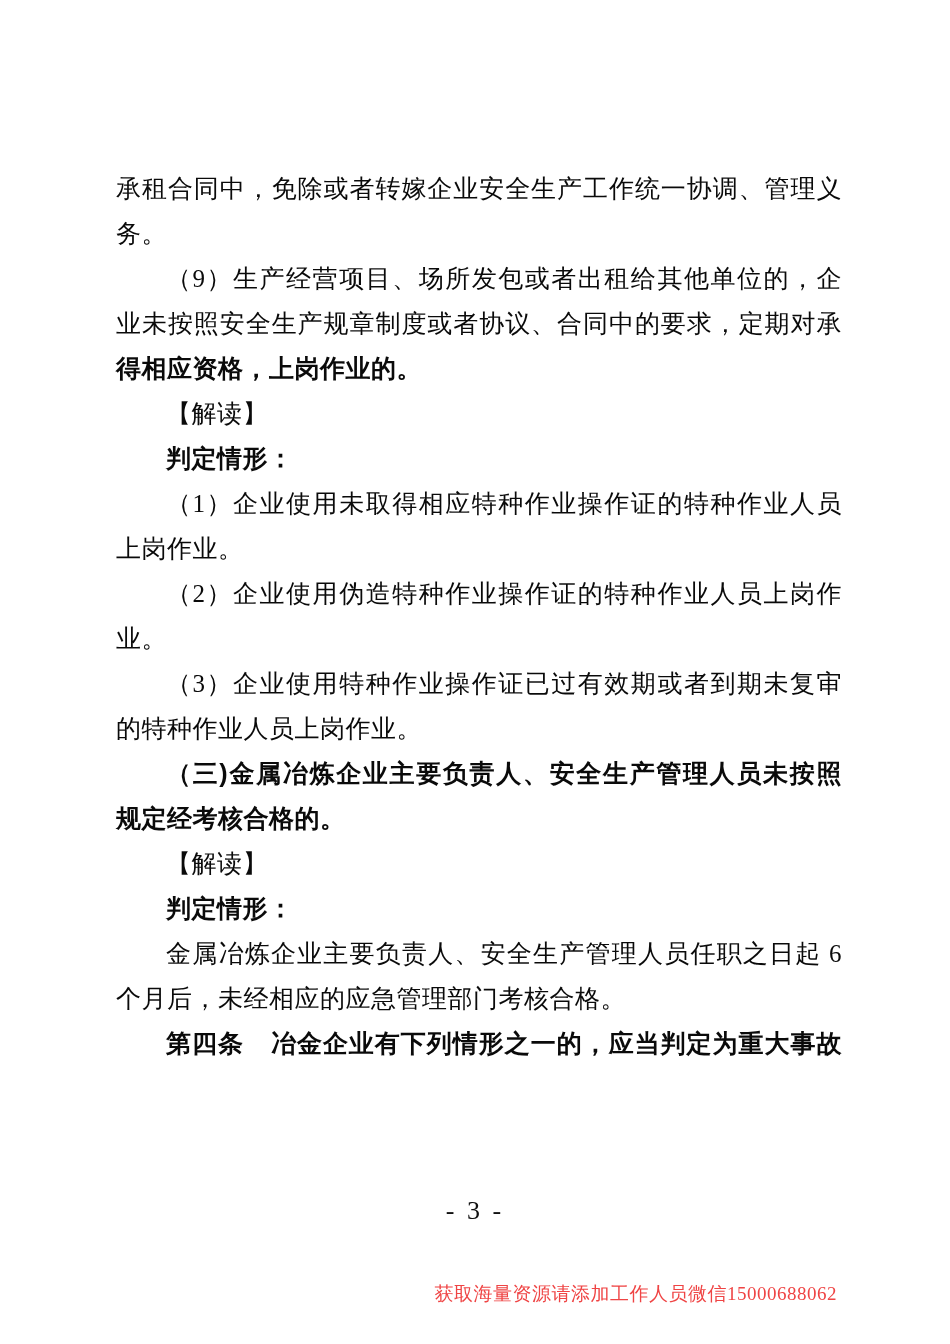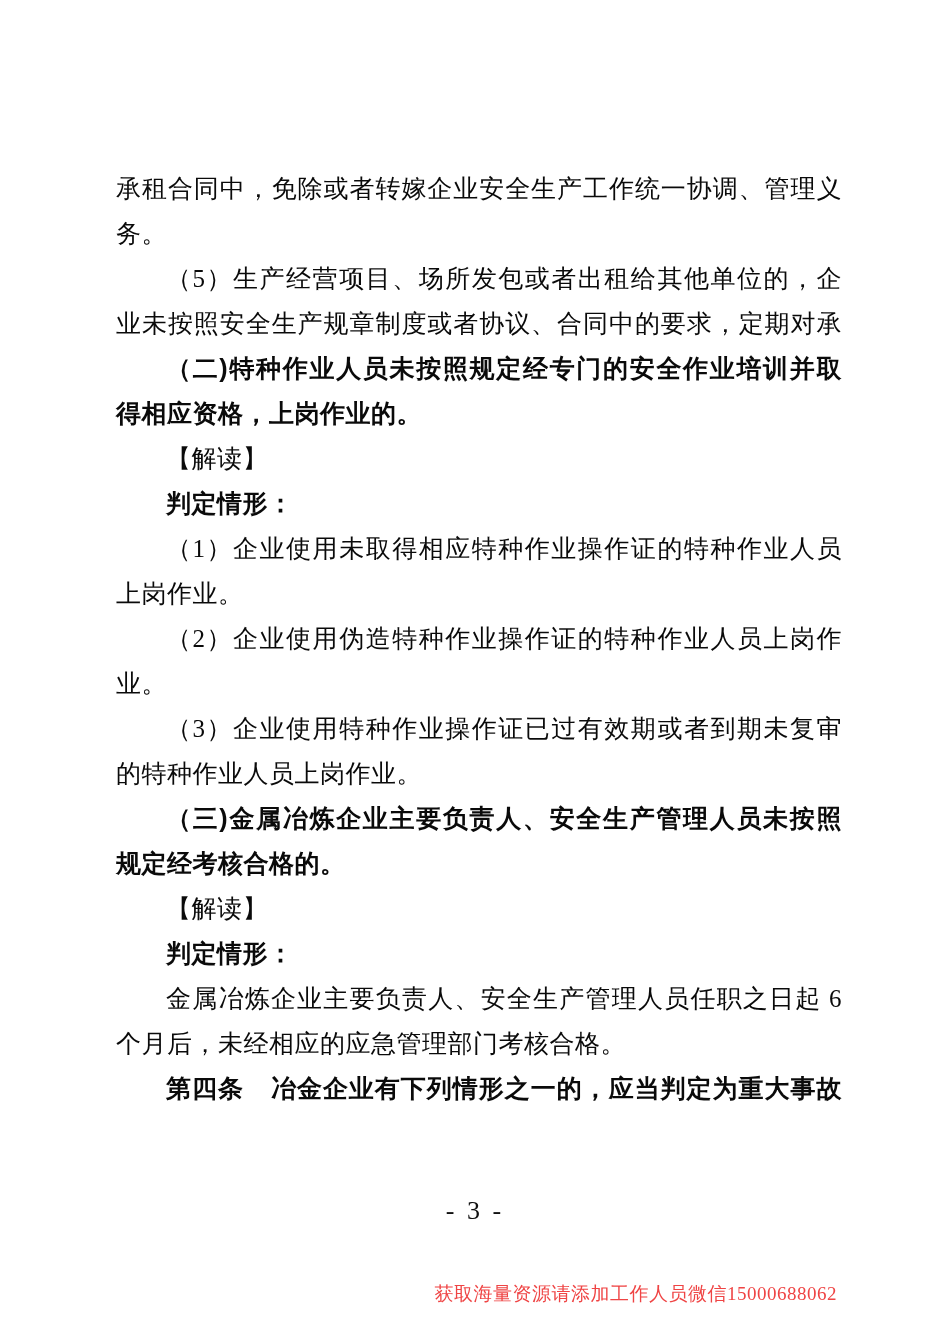--- a/index.html
+++ b/index.html
@@ -59,23 +59,22 @@
     letter-spacing: 0.5px;
     color: #ef4444;
   }
 </style>
 </head>
 <body>
 
 <div class="text-block">
   <div class="line fill">承租合同中，免除或者转嫁企业安全生产工作统一协调、管理义</div>
   <div class="line">务。</div>
-  <div class="line fill indent">（5）生产经营项目、场所发包或者出租给其他单位的，企</div>
+  <div class="line fill indent">（9）生产经营项目、场所发包或者出租给其他单位的，企</div>
   <div class="line fill">业未按照安全生产规章制度或者协议、合同中的要求，定期对承</div>
-  <div class="line fill indent bold">（二)特种作业人员未按照规定经专门的安全作业培训并取</div>
   <div class="line bold">得相应资格，上岗作业的。</div>
   <div class="line indent">【解读】</div>
   <div class="line indent bold">判定情形：</div>
   <div class="line fill indent">（1）企业使用未取得相应特种作业操作证的特种作业人员</div>
   <div class="line">上岗作业。</div>
   <div class="line fill indent">（2）企业使用伪造特种作业操作证的特种作业人员上岗作</div>
   <div class="line">业。</div>
   <div class="line fill indent">（3）企业使用特种作业操作证已过有效期或者到期未复审</div>
   <div class="line">的特种作业人员上岗作业。</div>
   <div class="line fill indent bold">（三)金属冶炼企业主要负责人、安全生产管理人员未按照</div>

